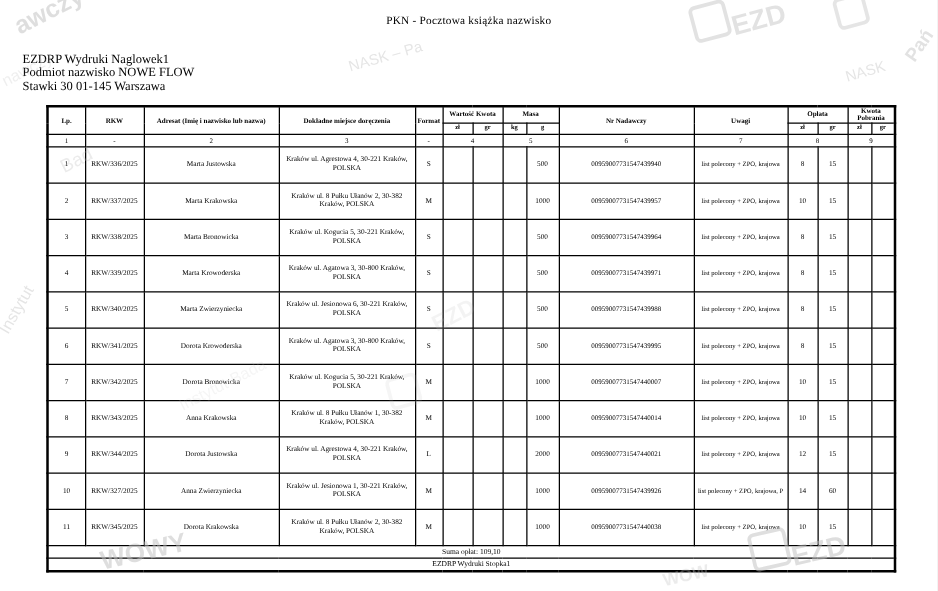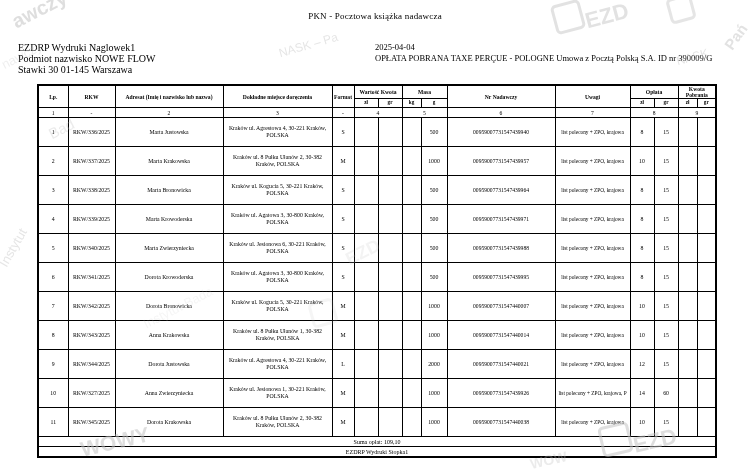--- a/index.html
+++ b/index.html
@@ -25,32 +25,28 @@
   .wm-layer{position:absolute;inset:0;pointer-events:none;z-index:6;}
   .wm{position:absolute;font-family:"Liberation Sans","DejaVu Sans",sans-serif;
       color:#bfbfbf;white-space:nowrap;}
   .wm-logo{position:absolute;border:3px solid #bfbfbf;border-radius:5px;}
 </style>
 </head>
 <body>
 
 <div class="page">
 
-  <div class="doc-title">PKN - Pocztowa książka nadawcza</div>
+  <div class="doc-title">PKN - Pocztowa książka nazwisko</div>
 
   <div class="sender-block">
     <div>EZDRP Wydruki Naglowek1</div>
     <div>Podmiot nazwisko NOWE FLOW</div>
     <div>Stawki 30 01-145 Warszawa</div>
   </div>
 
-  <div class="right-block">
-    <div>2025-04-04</div>
-    <div>OPŁATA POBRANA TAXE PERÇUE - POLOGNE Umowa z Pocztą Polską S.A. ID nr 390009/G</div>
-  </div>
 
   <table class="pkn-table">
     <colgroup>
       <col style="width:30px">
         <col style="width:47px">
         <col style="width:108px">
       <col style="width:109px">
         <col style="width:22px">
         <col style="width:24px">
       <col style="width:24px">

